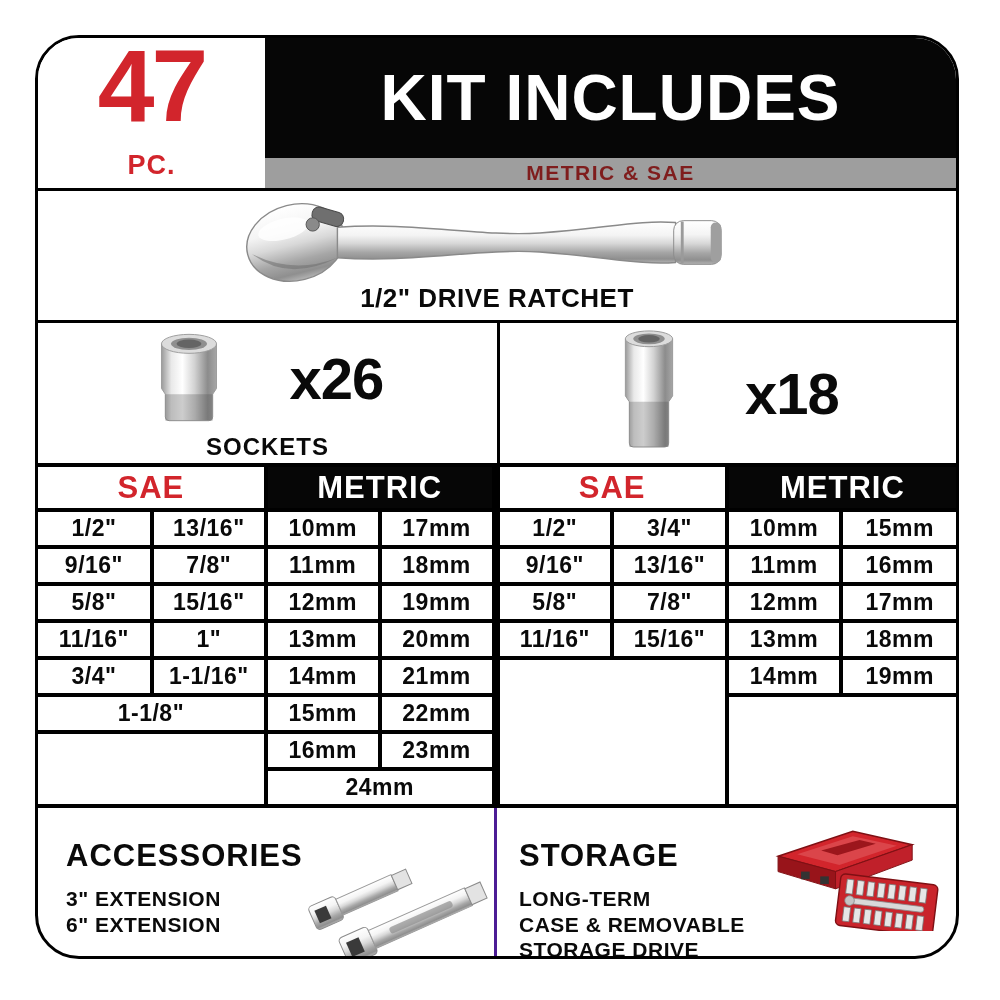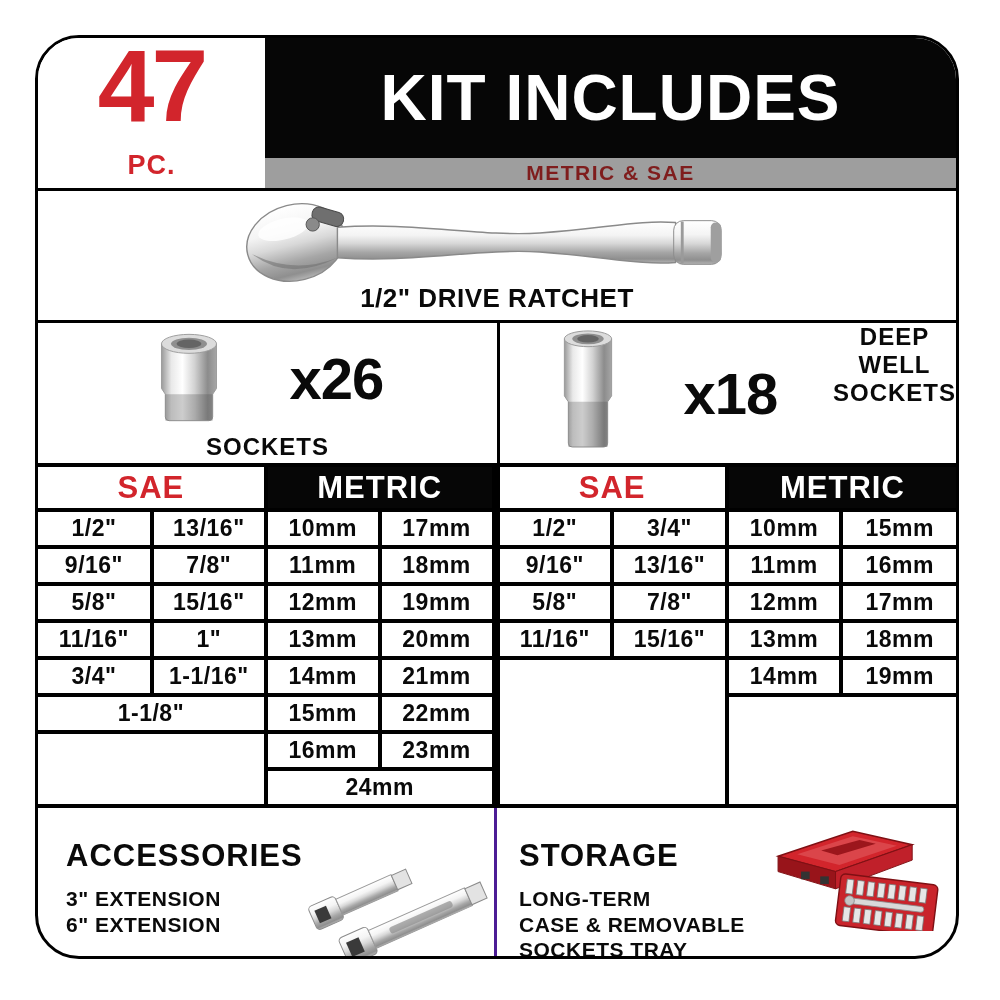--- a/index.html
+++ b/index.html
@@ -134,21 +134,20 @@
           <svg width="64" height="124" viewBox="0 0 64 126" style="margin-top:-8px">
             <path d="M8 12 L56 12 L56 70 L52 76 L52 118 Q52 122 48 122 L16 122 Q12 122 12 118
                      L12 76 L8 70 Z" fill="url(#chromeH)" stroke="#9a9a9a"></path>
             <path d="M12 76 L52 76 L52 122 L12 122 Z" fill="#4d4d4d" opacity="0.28"></path>
             <ellipse cx="32" cy="12" rx="24" ry="8" fill="#dcdcdc" stroke="#9a9a9a"></ellipse>
             <ellipse cx="32" cy="12" rx="16" ry="5.5" fill="#8f8f8f"></ellipse>
             <ellipse cx="32" cy="12" rx="11" ry="3.8" fill="#646464"></ellipse>
           </svg>
           <span class="big-count">x18</span>
         </div>
-        <div class="count-label">DEEP WELL SOCKETS</div>
       </div>
     </div>
 
     <div class="tables-row">
 
       <table class="size-table lt">
         <tbody>
             <tr class="hrow">
           <td colspan="2" class="hd sae edge-l">SAE</td>
           <td colspan="2" class="hd metric">METRIC</td>
@@ -262,21 +261,21 @@
             <rect x="52" y="-4" width="70" height="7" rx="3" fill="#8f8f8f" opacity="0.7"></rect>
             <rect x="140" y="-9" width="17" height="18" fill="#e3e3e3" stroke="#8a8a8a"></rect>
           </g>
         </svg>
       </div>
       <div class="storage">
         <div class="section-title">STORAGE</div>
         <div class="section-lines">
           <div>LONG-TERM</div>
           <div>CASE &amp; REMOVABLE</div>
-          <div>SOCKETS TRAY</div>
+          <div>STORAGE DRIVE</div>
         </div>
         <svg class="case-svg" width="185" height="115" viewBox="0 0 190 120">
           <polygon points="10,42 88,16 150,30 70,58" fill="#D2252C" stroke="#7e1014" stroke-width="1.5"></polygon>
           <polygon points="30,40 88,21 134,31 74,51" fill="#e0565a" opacity="0.65"></polygon>
           <polygon points="55,36 95,25 112,29 72,41" fill="#9c161c"></polygon>
           <polygon points="10,42 70,58 70,76 10,58" fill="#98141a" stroke="#7e1014"></polygon>
           <polygon points="70,58 150,30 150,46 70,76" fill="#c0202a" stroke="#7e1014"></polygon>
           <rect x="34" y="58" width="9" height="8" fill="#333"></rect>
           <rect x="54" y="63" width="9" height="8" fill="#333"></rect>
           <g transform="translate(76,60) rotate(7)">

